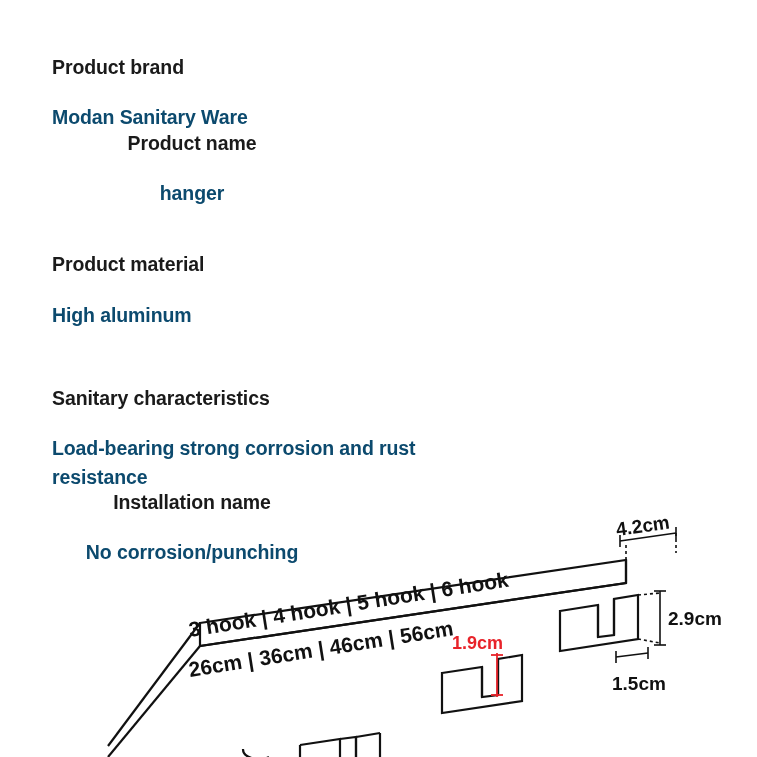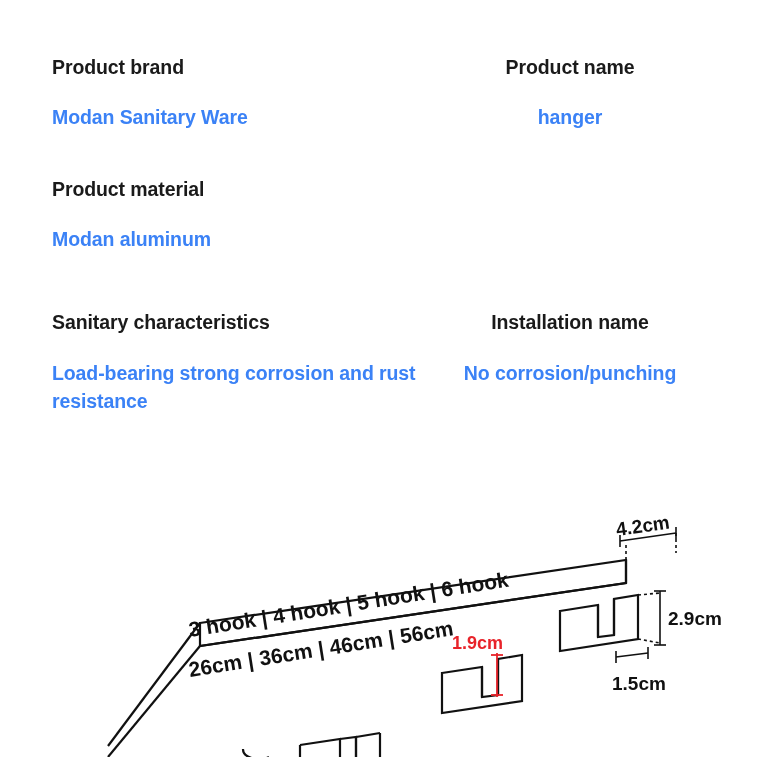--- a/index.html
+++ b/index.html
@@ -21,21 +21,21 @@
     height: 757px;
   }
   .spec-grid {
     position: absolute;
     left: 52px;
     top: 56px;
     width: 660px;
   }
   .spec-row {
     display: flex;
-    flex-direction: row;
+    flex-direction: column;
     margin-bottom: 36px;
   }
   .spec-cell {
     width: 378px;
     box-sizing: border-box;
   }
   .spec-cell.right {
     width: 280px;
     text-align: center;
   }
@@ -43,21 +43,21 @@
     font-size: 19.5px;
     font-weight: bold;
     color: #1a1a1a;
     letter-spacing: -0.1px;
     line-height: 1.15;
     margin-bottom: 25px;
   }
   .spec-value {
     font-size: 19.5px;
     font-weight: bold;
-    color: #3b82f6;
+    color: #0c4a6e;
     letter-spacing: -0.1px;
     line-height: 1.45;
   }
   .row-gap-1 { margin-bottom: 46px; }
   .row-gap-2 { margin-bottom: 58px; }
 
   
   .diagram {
     position: absolute;
     left: 0;
@@ -91,21 +91,21 @@
       </div>
       <div class="spec-cell right">
         <div class="spec-label">Product name</div>
         <div class="spec-value">hanger</div>
       </div>
     </div>
 
     <div class="spec-row row-gap-2">
       <div class="spec-cell">
         <div class="spec-label">Product material</div>
-        <div class="spec-value">Modan aluminum</div>
+        <div class="spec-value">High aluminum</div>
       </div>
     </div>
 
     <div class="spec-row">
       <div class="spec-cell">
         <div class="spec-label">Sanitary characteristics</div>
         <div class="spec-value">Load-bearing strong corrosion and rust resistance</div>
       </div>
       <div class="spec-cell right">
         <div class="spec-label">Installation name</div>

